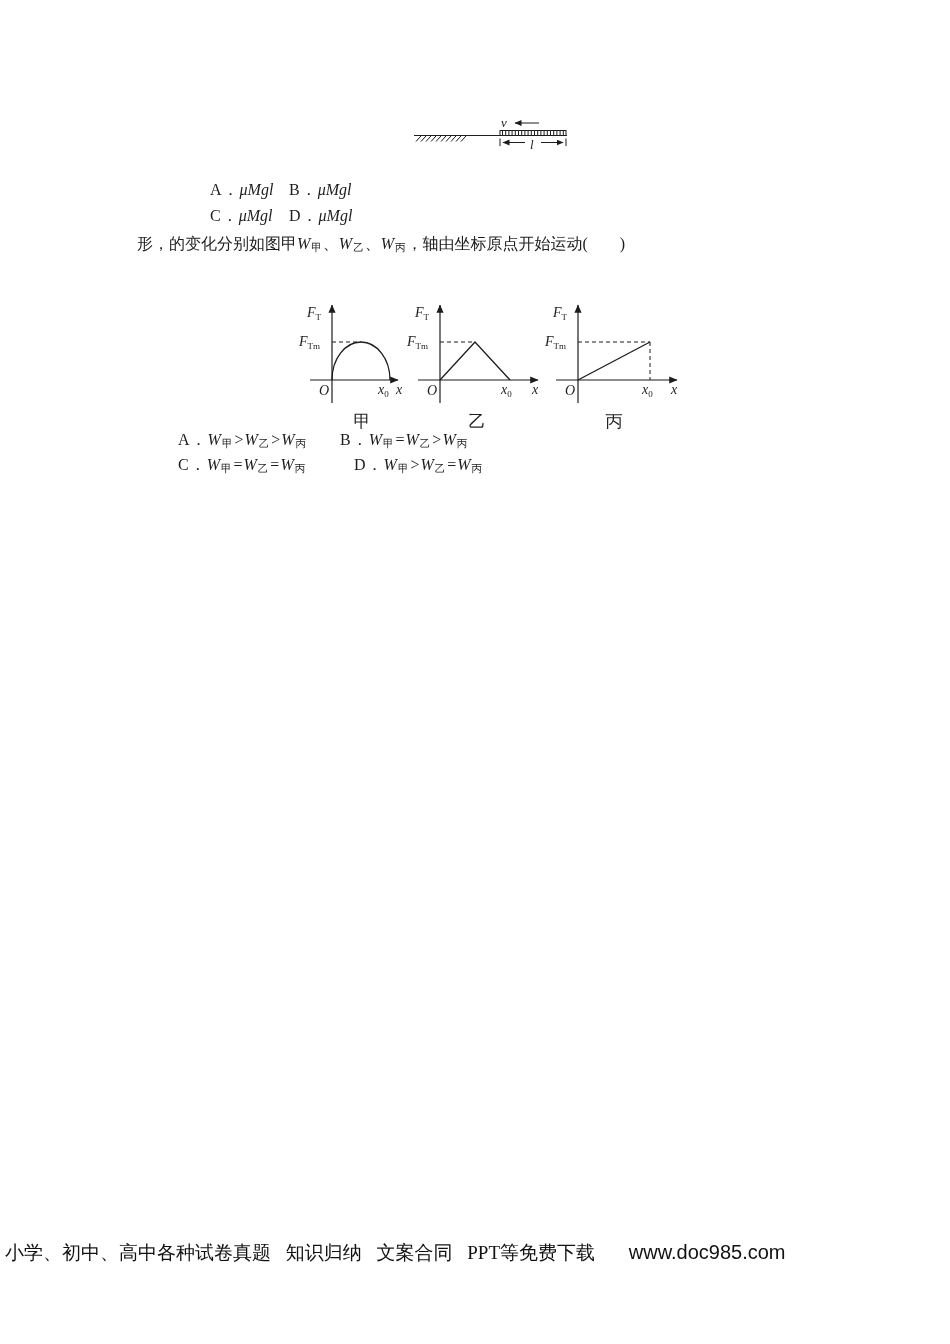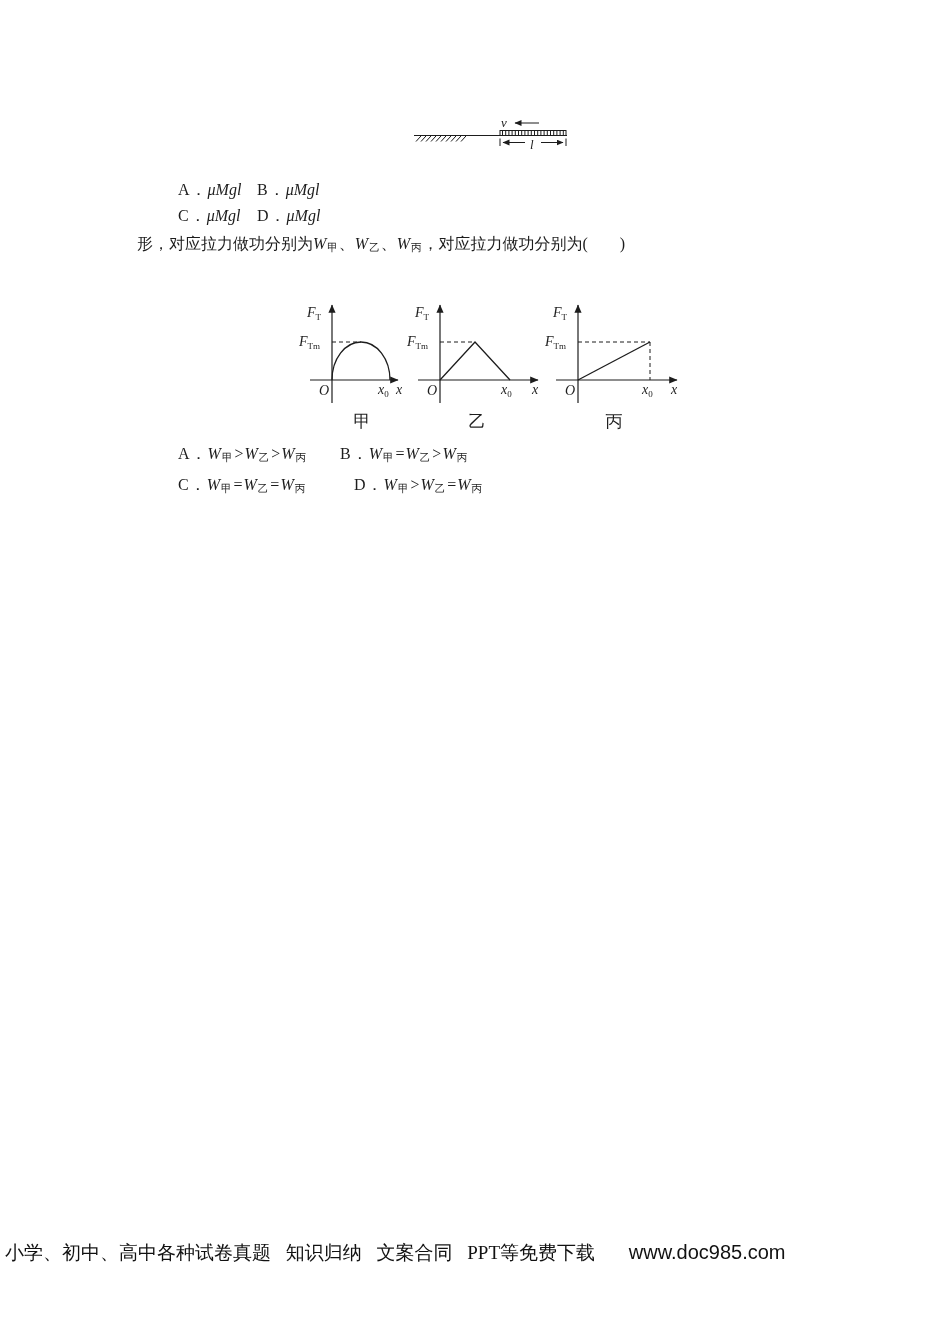--- a/index.html
+++ b/index.html
@@ -11,40 +11,40 @@
   }
   .abs { position:absolute; }
   .var { font-style:italic; font-family:"Liberation Serif","DejaVu Serif",serif; }
   .lsub { font-size:10px; vertical-align:-2px; }
   .csub { font-size:10.5px; vertical-align:-2px; margin:0 1px; }
   .rel  { margin:0 1px; }
   .optlabel { letter-spacing:1px; }
 
   
   .q4opts { left:178px; top:177px; line-height:26px; white-space:nowrap; }
-  .q4opts .opt-first { display:inline-block; min-width:79px; }
+  .q4opts .opt-first { display:inline-block; min-width:79px;margin-left:32px; }
 
   
   .q5stem { left:137px; top:230px; width:700px; line-height:27.5px; }
   .stem-line { white-space:nowrap; }
 
   
   .graph { position:absolute; }
   svg text { fill:#1d1d1d; }
   .svg-var  { font:italic 14px "Liberation Serif","DejaVu Serif",serif; }
   .svg-var-sm { font:italic 13px "Liberation Serif","DejaVu Serif",serif; }
   .svg-sub  { font:9px "Liberation Serif","DejaVu Serif",serif; }
   .svg-cap  { font:17px "Liberation Serif","DejaVu Serif",serif; }
   .axis     { stroke:#1d1d1d; stroke-width:1.2; fill:none; }
   .curve    { stroke:#1d1d1d; stroke-width:1.3; fill:none; }
   .dash     { stroke:#1d1d1d; stroke-width:1; stroke-dasharray:4 3; fill:none; }
   .thin     { stroke:#1d1d1d; stroke-width:1; fill:none; }
 
   
-  .q5opts { left:178px; top:440px; line-height:27px; white-space:nowrap; }
+  .q5opts { left:178px; top:429px; line-height:21px; white-space:nowrap; }
   .q5opts .optA { display:inline-block; min-width:162px; }
   .q5opts .optC { display:inline-block; min-width:176px; }
 
   
   .footer { left:0; top:1240px; width:756px; text-align:center;
             font-size:19px; color:#111; white-space:nowrap; }
   .footer .ph { margin:0 5px; }
   .footer .site { margin-left:24px; font-family:"Liberation Sans","DejaVu Sans",sans-serif; font-size:20px; }
 </style>
 </head>
@@ -74,21 +74,21 @@
   <div class="abs q4opts">
     <div>
       <span class="opt-first"><span class="optlabel">A．</span><span class="var">μMgl</span></span><span><span class="optlabel">B．</span><span class="var">μMgl</span></span>
     </div>
     <div>
       <span class="opt-first"><span class="optlabel">C．</span><span class="var">μMgl</span></span><span><span class="optlabel">D．</span><span class="var">μMgl</span></span>
     </div>
   </div>
 
   <div class="abs q5stem">
-    <div class="stem-line"><span>形，对应拉力做功分别为</span><span class="var">W</span><span class="csub">甲</span><span>、</span><span class="var">W</span><span class="csub">乙</span><span>、</span><span class="var">W</span><span class="csub">丙</span><span>，对应拉力做功分别为(　　)</span></div>
+    <div class="stem-line"><span>形，的变化分别如图甲</span><span class="var">W</span><span class="csub">甲</span><span>、</span><span class="var">W</span><span class="csub">乙</span><span>、</span><span class="var">W</span><span class="csub">丙</span><span>，轴由坐标原点开始运动(　　)</span></div>
   </div>
 
   <svg class="graph" style="left:296px; top:296px;" width="115" height="135" viewBox="0 0 115 135">
     <defs>
         <marker id="ah2" markerWidth="8" markerHeight="8" refX="6.5" refY="3" orient="auto">
           <path d="M0 0L7 3L0 6Z" fill="#1d1d1d"></path>
         </marker>
       </defs>
     <line class="axis" x1="36" y1="107" x2="36" y2="9" marker-end="url(#ah2)"></line>
     <line class="axis" x1="14" y1="84" x2="102" y2="84" marker-end="url(#ah2)"></line>

